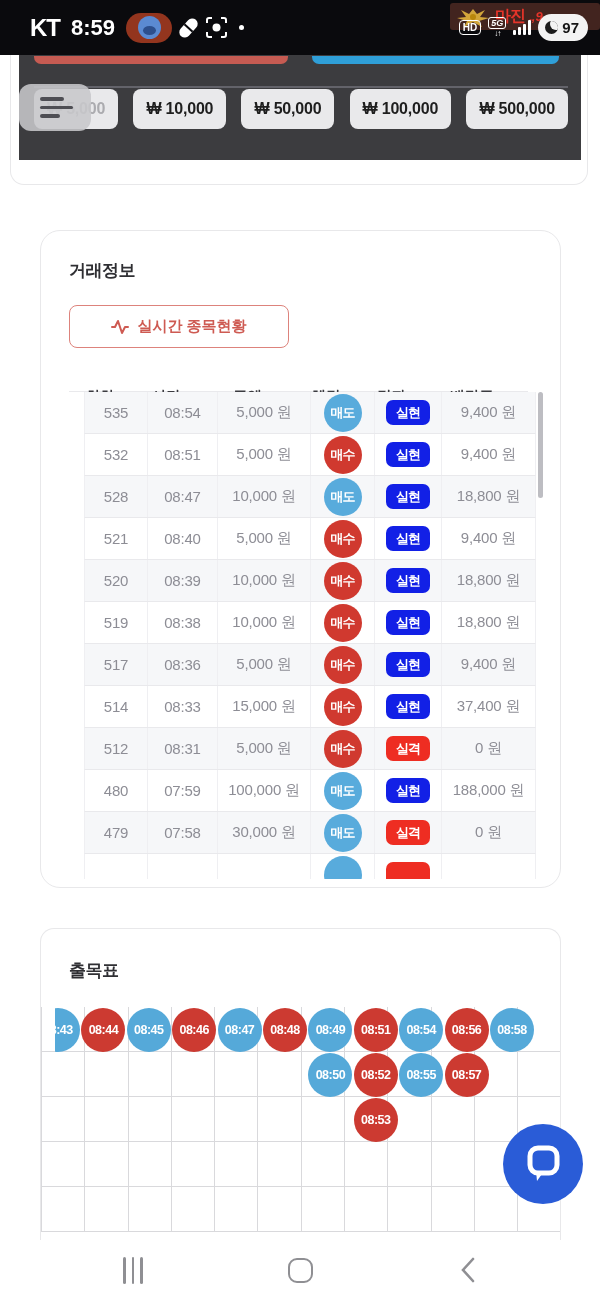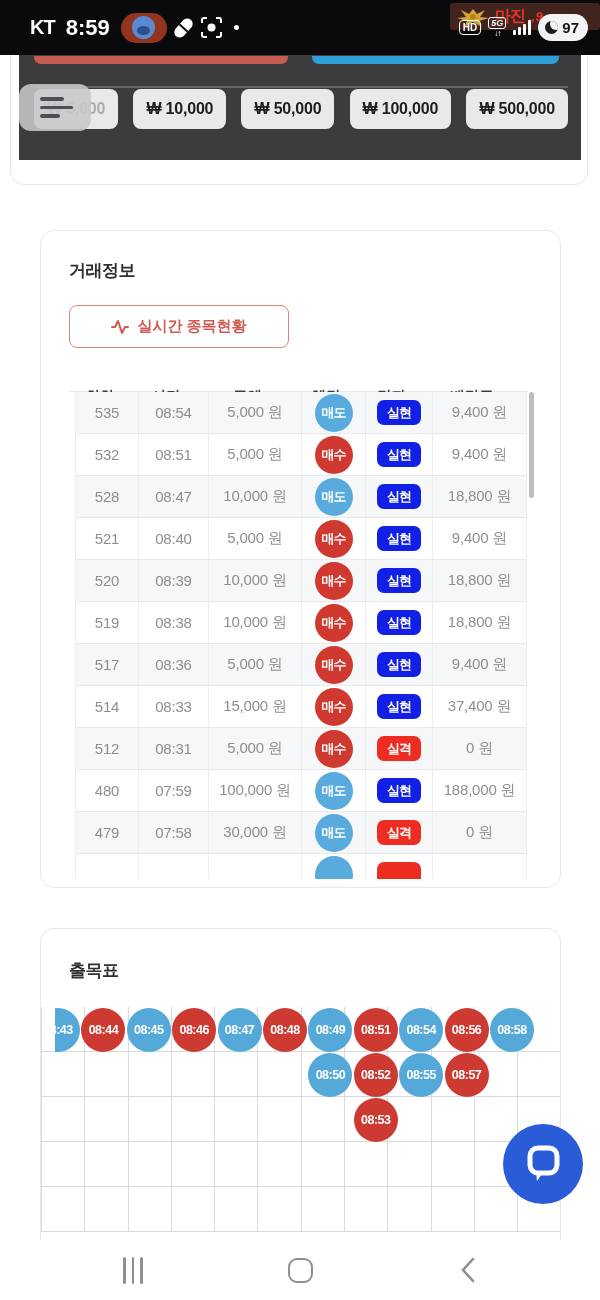--- a/index.html
+++ b/index.html
@@ -4,21 +4,21 @@
 <style>
   html,body{margin:0;padding:0;}
   body{width:600px;height:1300px;position:relative;background:#fff;overflow:hidden;
        font-family:"Liberation Sans",sans-serif;-webkit-font-smoothing:antialiased;}
 
   
   .statusbar{position:absolute;left:0;top:0;width:600px;height:55px;background:#0a0a0d;color:#fff;
     display:flex;align-items:center;justify-content:space-between;box-sizing:border-box;
     padding:0 12px 0 30px;z-index:9;}
   .sb-left{display:flex;align-items:center;gap:11px;}
-  .sb-carrier{font-size:20px;font-weight:bold;letter-spacing:-1px;}
+  .sb-carrier{font-size:24px;font-weight:bold;letter-spacing:-1px;}
   .sb-time{font-size:22px;font-weight:bold;}
   .app-pill{width:46px;height:30px;border-radius:16px;background:#93351e;display:flex;align-items:center;justify-content:center;}
   .app-face{width:23px;height:23px;border-radius:50%;background:#5b8ad2;position:relative;overflow:hidden;}
   .app-face:before{content:"";position:absolute;left:5px;top:10px;width:13px;height:9px;border-radius:50%;background:#2d4f8d;}
   .capsule{width:11px;height:22px;background:#fff;border-radius:7px;transform:rotate(42deg);position:relative;}
   .capsule:before{content:"";position:absolute;left:0;top:10px;width:11px;height:2px;background:#0a0a0d;}
   .sb-dot{width:5px;height:5px;border-radius:50%;background:#fff;}
   .sb-right{display:flex;align-items:center;gap:7px;position:relative;z-index:3;}
   .hd-badge{border:1.5px solid #fff;border-radius:4px;font-size:10px;font-weight:bold;padding:1px 3px;line-height:11px;}
   .fiveg{display:flex;flex-direction:column;align-items:center;line-height:9px;font-style:italic;}
@@ -51,34 +51,34 @@
   .amt-btn.dimmed{color:#ababaf;}
   .assist-overlay{position:absolute;left:8px;top:29px;width:72px;height:47px;border-radius:12px;
     background:rgba(199,199,203,.88);display:flex;flex-direction:column;justify-content:center;gap:5px;
     padding-left:21px;box-sizing:border-box;z-index:4;}
   .assist-overlay i{display:block;height:3.5px;background:#4e4e54;border-radius:2px;}
   .assist-overlay i:nth-child(1){width:24px;}
   .assist-overlay i:nth-child(2){width:33px;}
   .assist-overlay i:nth-child(3){width:20px;}
 
   
-  .card-trade{left:40px;top:230px;width:521px;height:658px;}
+  .card-trade{left:40px;top:230px;width:521px;height:658px;border-radius:20px;}
   .sec-title{position:absolute;left:28px;font-size:17px;font-weight:bold;color:#2f2f33;letter-spacing:-0.5px;}
   .card-trade .sec-title{top:28px;}
   .tabs{position:absolute;left:28px;right:30px;top:74px;display:flex;justify-content:space-between;}
   .tab{height:43px;border-radius:8px;display:flex;align-items:center;justify-content:center;gap:8px;
     font-size:15px;font-weight:bold;box-sizing:border-box;cursor:pointer;}
   .tab-live{width:220px;background:#fff;border:1.5px solid #dd837c;color:#ce5a52;}
   .tab-mine{width:213px;background:#e8908a;border:1.5px solid #e8908a;color:#fff;}
   .tab-mine .tab-label{text-decoration:underline;}
 
   .thead{position:absolute;left:28px;top:134px;width:459px;height:27px;display:flex;align-items:center;
     border-bottom:1px solid #e9e9ec;box-sizing:border-box;}
   .th{font-size:14.5px;font-weight:bold;color:#3b3b40;text-align:center;box-sizing:border-box;margin-top:36px;}
-  .rows-viewport{position:absolute;left:34px;top:161px;width:459px;height:487px;overflow:hidden;}
+  .rows-viewport{position:absolute;left:43px;top:161px;width:459px;height:487px;overflow:hidden;}
   .trow{width:452px;height:42px;display:flex;align-items:center;border-bottom:1px solid #e9e9ec;
     border-left:1px solid #efeff2;border-right:1px solid #efeff2;box-sizing:border-box;background:#fff;}
   .trow.zebra{background:#f6f7f9;}
   .td{height:100%;display:flex;align-items:center;justify-content:center;font-size:15px;color:#8d8d95;
     box-sizing:border-box;letter-spacing:-0.2px;}
   .td + .td{border-left:1px solid #efeff2;}
   .c0{width:62px;}.c1{width:70px;}.c2{width:93px;}.c3{width:64px;}.c4{width:67px;}.c5{width:94px;}
   .side-circle{width:38px;height:38px;border-radius:50%;display:flex;align-items:center;justify-content:center;
     color:#fff;font-size:13px;font-weight:bold;letter-spacing:-1px;flex:none;}
   .side-circle.blue{background:#58abdc;}

